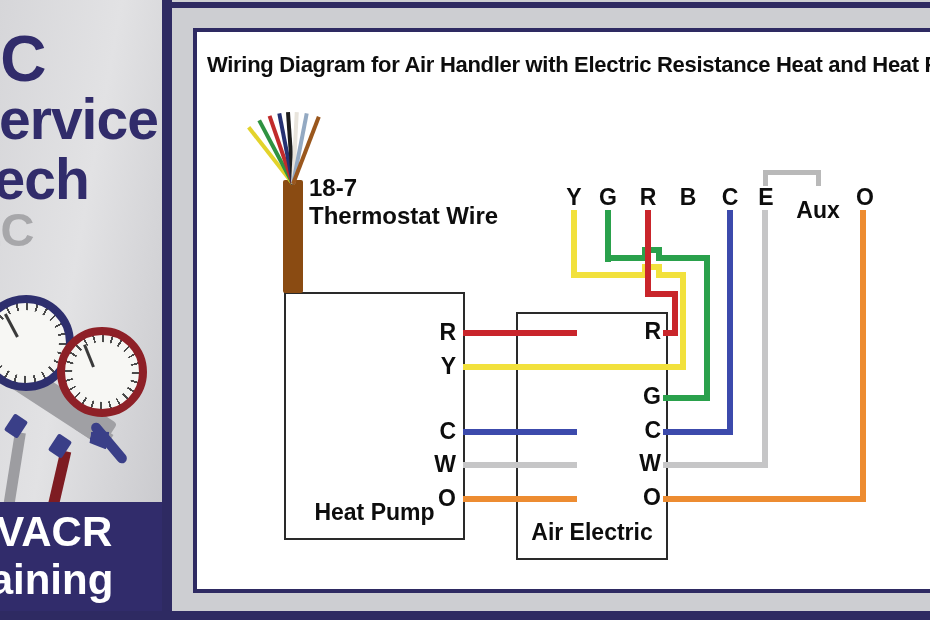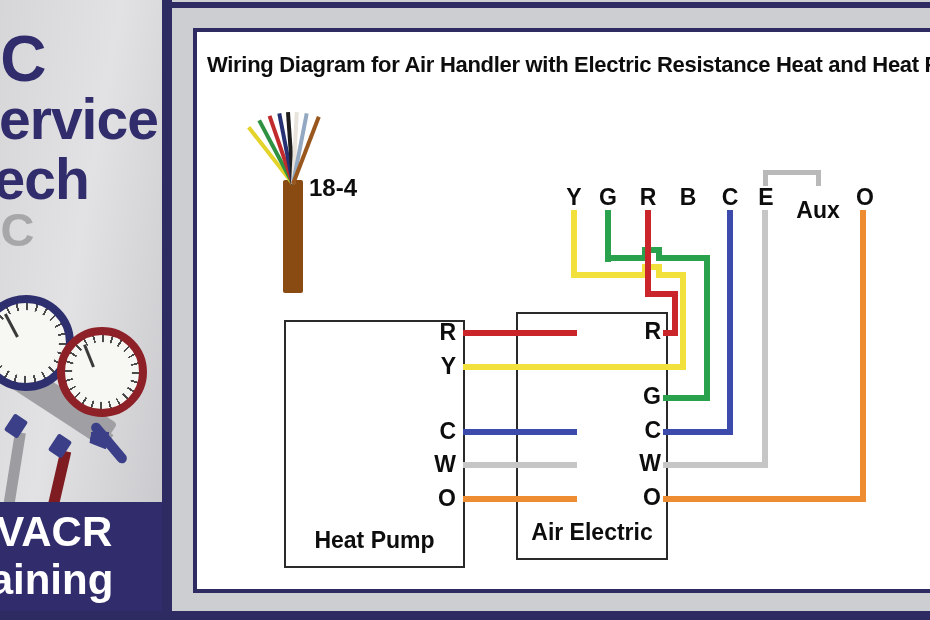--- a/index.html
+++ b/index.html
@@ -47,21 +47,21 @@
   .edge-bottom{left:0;top:611px;width:930px;height:9px;background:#2e2a62;}
   .edge-left{left:162px;top:0;width:10px;height:620px;background:#2e2a62;}
   .panel{left:193px;top:28px;width:752px;height:557px;background:#ffffff;border:4px solid #2e2a62;}
 
   
   .diagram-title{left:207px;top:52px;width:900px;font-size:22px;font-weight:bold;color:#0d0d0d;
     white-space:nowrap;letter-spacing:-0.3px;z-index:3;}
 
   .dbox{border:2px solid #2a2a2a;background:#ffffff;z-index:1;}
   .therm-box{left:556px;top:100px;width:329px;height:125px;}
-  .hp-box{left:284px;top:320px;width:177px;height:244px;}
+  .hp-box{left:284px;top:292px;width:177px;height:244px;}
   .ah-box{left:516px;top:312px;width:148px;height:244px;}
   .box-title{position:absolute;left:0;top:12px;width:100%;text-align:center;font-size:23px;font-weight:bold;color:#0d0d0d;}
   .box-label-bottom{position:absolute;left:0;bottom:12px;width:100%;text-align:center;font-size:23px;font-weight:bold;color:#0d0d0d;}
 
   .term{font-size:23px;font-weight:bold;color:#0d0d0d;z-index:5;text-align:center;}
   
   .tt{top:184px;width:40px;}
   .tt-y{left:554px;} .tt-g{left:588px;} .tt-r{left:628px;} .tt-b{left:668px;}
   .tt-c{left:710px;} .tt-e{left:746px;} .tt-aux{left:792px;width:52px;margin-top:13px;} .tt-o{left:845px;}
   
@@ -124,21 +124,22 @@
 
   <div class="abs sheath" style="background-color: rgb(138, 75, 18);"></div>
   <div class="strand f0" style="background-color: rgb(227, 211, 43);"></div>
   <div class="strand f1" style="background-color: rgb(47, 146, 65);"></div>
   <div class="strand f2" style="background-color: rgb(193, 43, 43);"></div>
   <div class="strand f3" style="background-color: rgb(37, 49, 114);"></div>
   <div class="strand f4" style="background-color: rgb(28, 28, 28);"></div>
   <div class="strand f5" style="background-color: rgb(232, 228, 220);"></div>
   <div class="strand f6" style="background-color: rgb(147, 169, 194);"></div>
   <div class="strand f7" style="background-color: rgb(154, 87, 29);"></div>
-  <div class="abs cable-label cable-l1">18-4</div>
+  <div class="abs cable-label cable-l1">18-7</div>
+  <div class="abs cable-label cable-l2">Thermostat Wire</div>
 
   <div class="abs dbox hp-box">
     <div class="box-label-bottom">Heat Pump</div>
   </div>
   <div class="abs dbox ah-box">
     <div class="box-label-bottom">Air Electric</div>
   </div>
 
   <div class="w" style="left: 763px; top: 170px; width: 58px; height: 5px; background-color: rgb(185, 185, 185);"></div>
   <div class="w" style="left: 763px; top: 170px; width: 5px; height: 16px; background-color: rgb(185, 185, 185);"></div>

